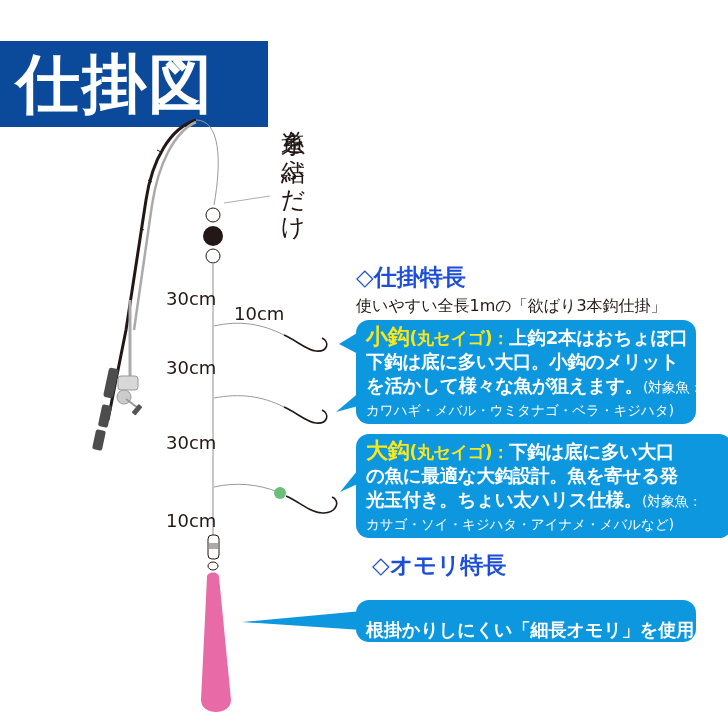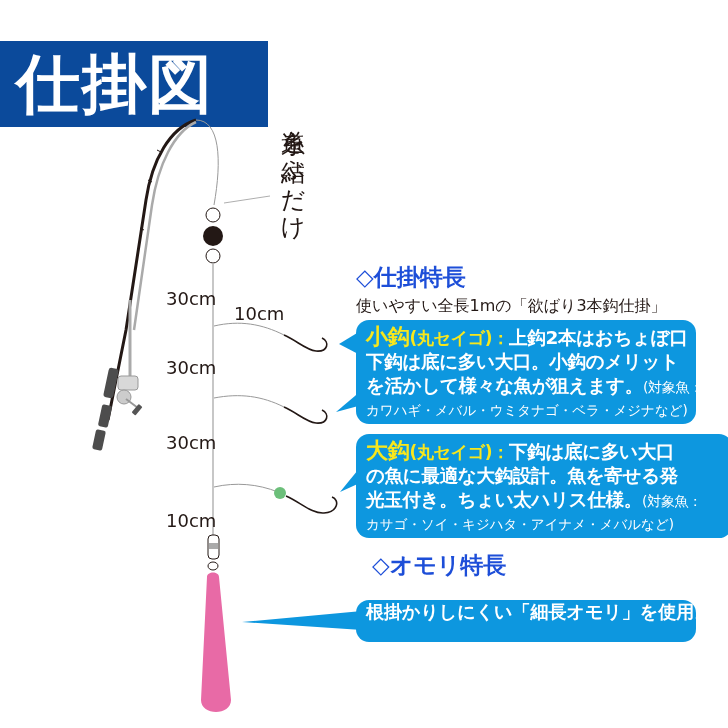--- a/index.html
+++ b/index.html
@@ -129,28 +129,28 @@
 
 <div class="section-title" style="left:356px; top:262px;">◇仕掛特長</div>
 <div class="section-sub">使いやすい全長1mの「欲ばり3本鈎仕掛」</div>
 
 <div class="bubble" style="left:356px; top:320px; width:340px; height:104px; padding:5px 0 0 10px;">
   <span class="line big">
     <span class="hl">小鈎</span><span class="hl-paren">(丸セイゴ)</span><span class="hl-paren">：</span><span>上鈎2本はおちょぼ口</span>
   </span>
   <span class="line big">下鈎は底に多い大口。小鈎のメリット</span>
   <span class="line big"><span>を活かして様々な魚が狙えます。</span><span class="paren-small">(対象魚：</span></span>
-  <span class="line small">カワハギ・メバル・ウミタナゴ・ベラ・メジナなど)</span>
+  <span class="line small">カワハギ・メバル・ウミタナゴ・ベラ・キジハタ)</span>
 </div>
 
 <div class="bubble" style="left:356px; top:434px; width:376px; height:104px; padding:5px 0 0 10px;">
   <span class="line big">
     <span class="hl">大鈎</span><span class="hl-paren">(丸セイゴ)</span><span class="hl-paren">：</span><span>下鈎は底に多い大口</span>
   </span>
   <span class="line big">の魚に最適な大鈎設計。魚を寄せる発</span>
   <span class="line big"><span>光玉付き。ちょい太ハリス仕様。</span><span class="paren-small">(対象魚：</span></span>
   <span class="line small">カサゴ・ソイ・キジハタ・アイナメ・メバルなど)</span>
 </div>
 
 <div class="section-title" style="left:356px; top:550px;margin-left:16px;">◇オモリ特長</div>
-<div class="bubble" style="left:356px; top:600px; width:340px; height:42px; padding:0 0 0 10px; display:flex; align-items:flex-start;">
+<div class="bubble" style="left:356px; top:600px; width:340px; height:42px; padding:0 0 0 10px; display:flex; align-items:flex-end;">
   <span class="line" style="font-size:18px; font-weight:bold;">根掛かりしにくい「細長オモリ」を使用。</span>
 </div>
 
 </body></html>

